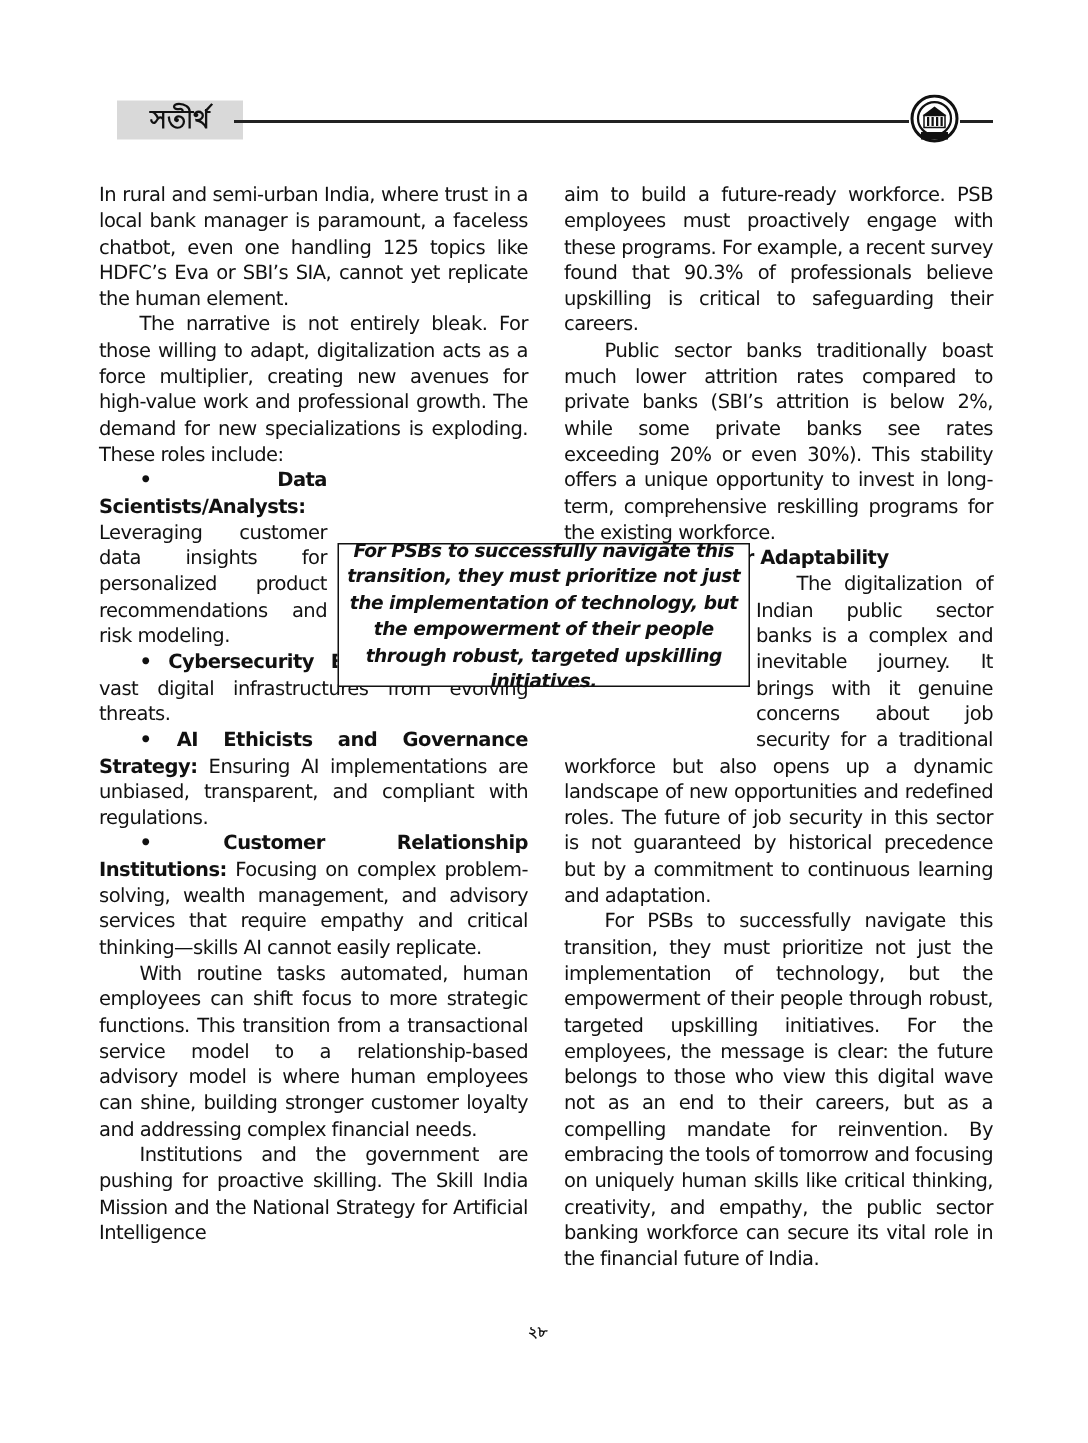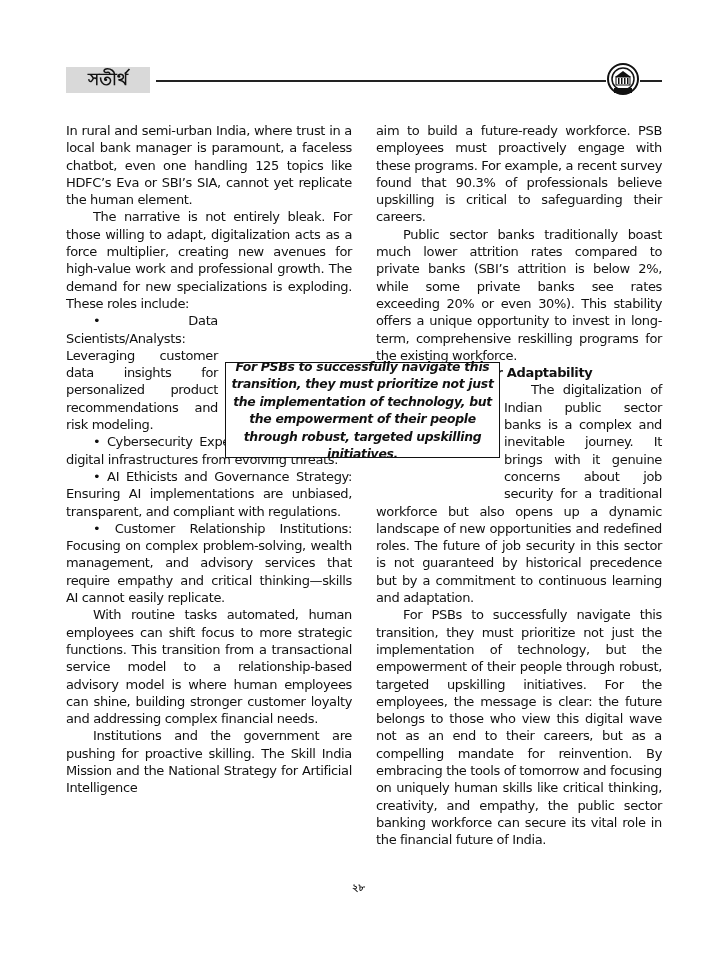--- a/index.html
+++ b/index.html
@@ -1,30 +1,30 @@
 <!DOCTYPE html>
 <html><head>
 <meta charset="utf-8">
 <style>
   html, body { margin: 0; padding: 0; background: #ffffff; }
   body { width: 725px; height: 962px; position: relative; overflow: hidden;
          font-family: "DejaVu Sans", "Liberation Sans", sans-serif; color: #111; }
   .header { position: absolute; left: 66px; top: 67px; width: 596px; height: 26px; }
-  .header-tab { position: absolute; left: 0; top: 0; width: 84px; height: 26px; background: #d9d9d9;
+  .header-tab { position: absolute; left: 12px; top: 0; width: 84px; height: 26px; background: #d9d9d9;
                 display: flex; align-items: center; justify-content: center;
                 font-family: "DejaVu Serif", serif; font-weight: bold; font-size: 17px; color: #111; }
   .header-rule { position: absolute; left: 90px; top: 13px; width: 506px; height: 2px; background: #222; }
   .logo { position: absolute; left: 540px; top: -4px; width: 34px; height: 34px; background: #fff; }
   .col { position: absolute; top: 122px; width: 286px; font-size: 13px; line-height: 17.3px;
          text-align: justify; letter-spacing: -0.35px; }
   .col p { margin: 0; }
   .col-left { left: 66px; }
   .col-right { left: 376px; }
   .indent { text-indent: 27px; }
-  .bold { font-weight: normal; }
+  .bold { font-weight: bold; }
   .heading { font-weight: bold; text-indent: 27px; }
   .float-spacer-l { float: right; width: 134px; height: 104px; }
   .float-spacer-r { float: left; width: 128px; height: 104px; }
   .pullquote { position: absolute; left: 225px; top: 362px; width: 275px; height: 96px;
                border: 1.5px solid #111; background: #fff; box-sizing: border-box;
                display: flex; align-items: center; justify-content: center; text-align: center;
                font-style: italic; font-weight: bold; font-size: 12.4px; line-height: 17.5px;
                padding: 0 4px; letter-spacing: -0.3px; }
   .page-num { position: absolute; left: 352px; top: 880px; font-size: 10px; font-weight: bold;
               font-family: "DejaVu Sans", sans-serif; }

